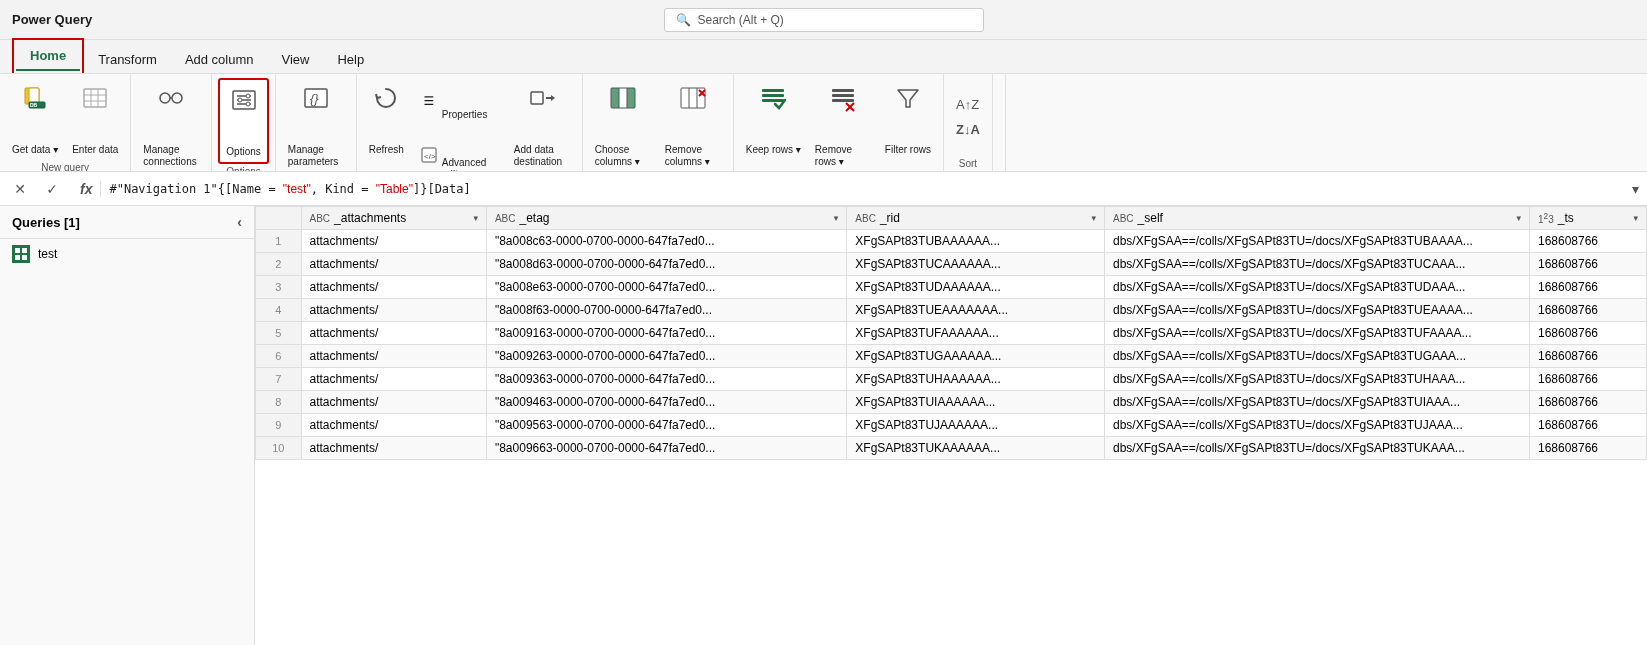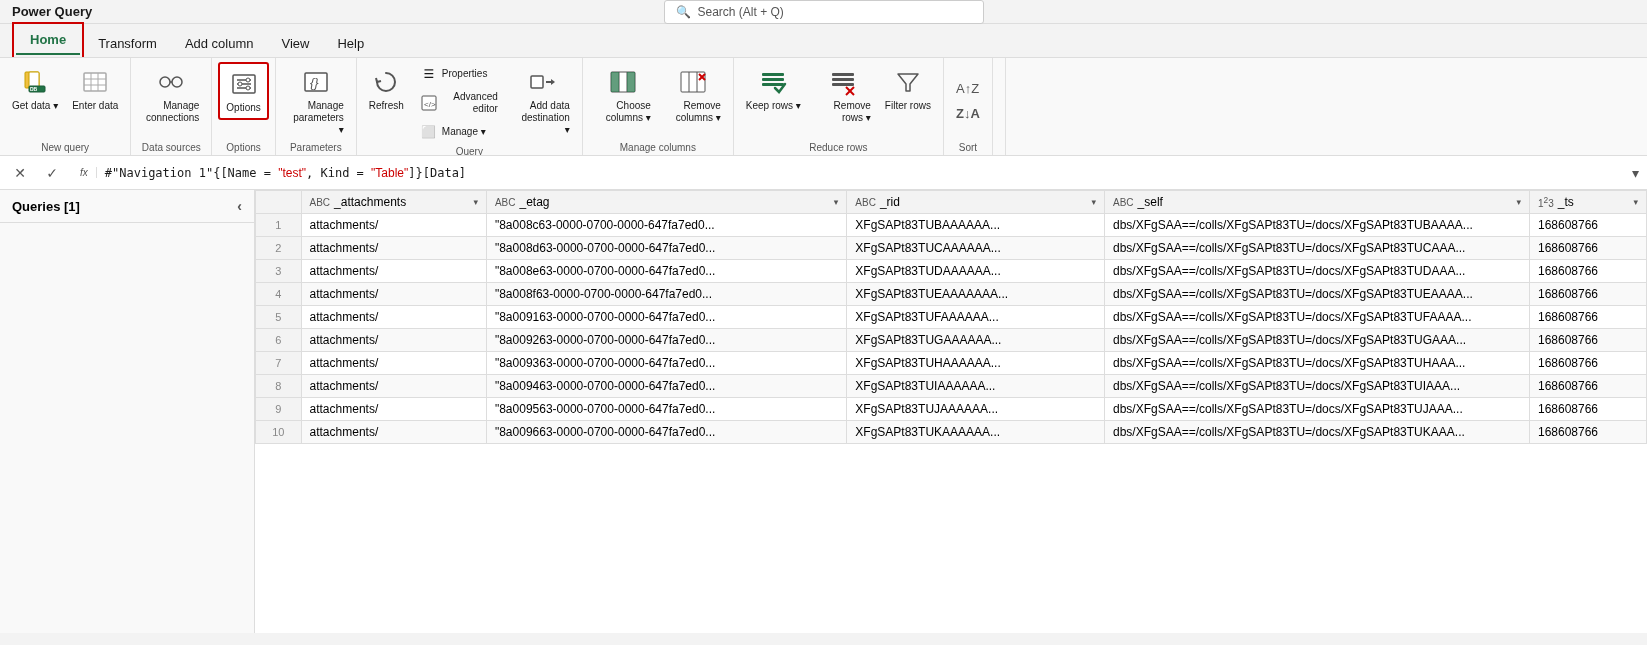--- a/index.html
+++ b/index.html
@@ -4,21 +4,21 @@
   <style>
     * { box-sizing: border-box; margin: 0; padding: 0; font-family: 'Segoe UI', Arial, sans-serif; }
     body { background: #f3f3f3; font-size: 12px; overflow: hidden; width: 1647px; height: 645px; }
 
     
     .title-bar {
       background: #f3f3f3;
       display: flex;
       align-items: center;
       padding: 4px 12px;
-      height: 24px;
+      height: 40px;
       border-bottom: 1px solid #ddd;
     }
     .title-bar-app { font-size: 13px; font-weight: 600; color: #1a1a1a; flex: 1; }
     .title-bar-search {
       background: white;
       border: 1px solid #ccc;
       border-radius: 3px;
       padding: 4px 12px;
       display: flex;
       align-items: center;
@@ -103,24 +103,25 @@
     .ribbon-btn-icon {
       width: 32px;
       height: 32px;
       display: flex;
       align-items: center;
       justify-content: center;
       font-size: 22px;
     }
     .ribbon-btn-label {
       font-size: 10px;
-      text-align: right;
+      text-align: left;
       line-height: 1.2;
       max-width: 56px;
       word-wrap: break-word;
+      margin-top: 28px;
     }
     .ribbon-btn-small {
       flex-direction: row;
       align-items: center;
       min-width: unset;
       padding: 3px 6px;
       gap: 4px;
       font-size: 11px;
     }
     .ribbon-btn-small .ribbon-btn-icon {
@@ -152,23 +153,23 @@
       align-items: center;
       justify-content: center;
       cursor: pointer;
       border: none;
       background: none;
       font-size: 14px;
       color: #555;
     }
     .formula-bar-fx {
       font-style: italic;
-      font-weight: normal;
-      color: #555;
-      font-size: 10px;
+      font-weight: bold;
+      color: #555;
+      font-size: 14px;
       padding: 0 8px;
       border-right: 1px solid #ddd;
     }
     .formula-bar-content {
       flex: 1;
       font-size: 12px;
       color: #1a1a1a;
       font-family: 'Consolas', monospace;
     }
     .formula-bar-content .str { color: #c00; }
@@ -536,20 +537,29 @@
   </div>
   <span class="formula-bar-expand">▾</span>
 </div>
 
 <div class="main">
 
   <div class="queries-panel">
     <div class="queries-header">
       <span>Queries [1]</span>
       <span class="queries-collapse">‹</span>
+    </div>
+    <div class="query-item">
+      <div class="query-table-icon">
+        <div></div>
+          <div></div>
+          <div></div>
+          <div></div>
+      </div>
+      <span>test</span>
     </div>
   </div>
 
   <div class="data-area">
     <table class="data-grid">
       <thead>
         <tr>
           <th class="row-num-header"></th>
           <th>
             <div class="col-header">

